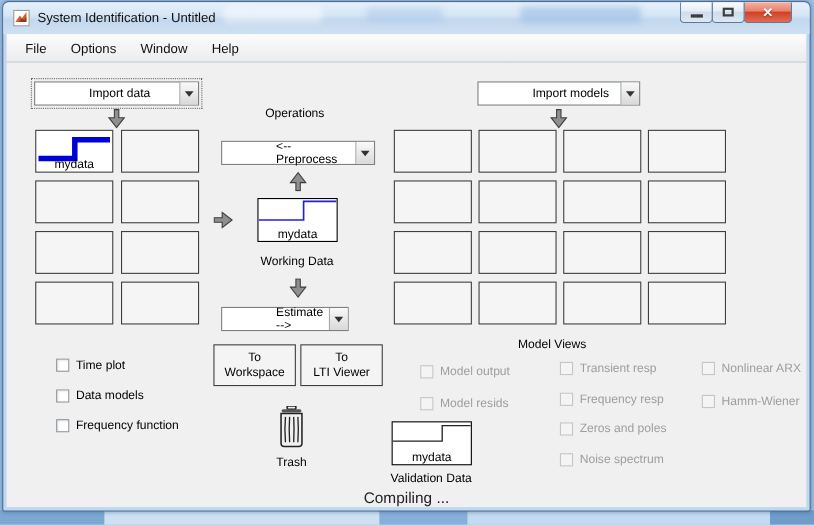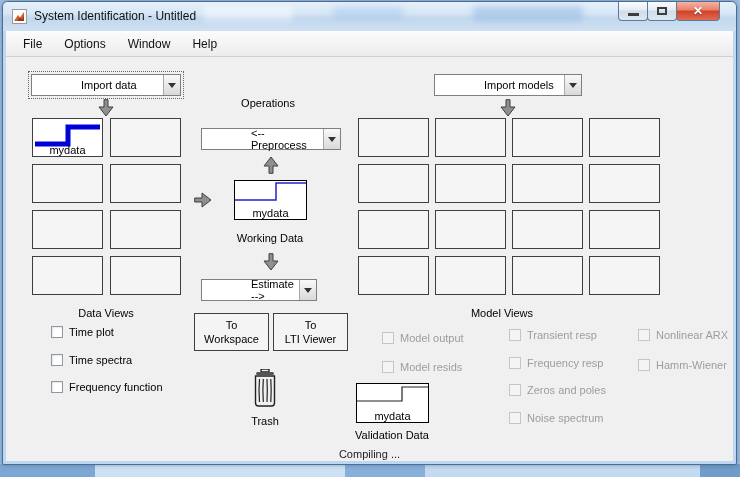--- a/index.html
+++ b/index.html
@@ -62,21 +62,21 @@
 
   .btn2 { position:absolute; width:75px; height:38px; background:#f4f4f4; border:1px solid #3f3f3f;
           display:flex; flex-direction:column; align-items:center; justify-content:center;
           font-size:11px; line-height:14px; color:#000; text-align:center; }
 
   .barrow { position:absolute; width:16px; height:18px; }
   .barrow svg { display:block; }
   .rot180 { transform:rotate(180deg); }
   .rot270 { transform:rotate(270deg); }
 
-  .status { position:absolute; left:0; right:0; bottom:1px; text-align:center; font-size:11px; color:#222; }
+  .status { position:absolute; left:0; right:0; bottom:1px; text-align:center; font-size:14px; color:#222; }
 </style>
 </head>
 <body>
 
 <div class="desk-seg" style="left:0;width:95px;background:#7ea8d4;"></div>
 <div class="desk-seg" style="left:95px;width:250px;background:#cde1f3;"></div>
 <div class="desk-seg" style="left:345px;width:80px;background:#86b0da;"></div>
 <div class="desk-seg" style="left:425px;width:275px;background:#c3daf0;"></div>
 <div class="desk-seg" style="left:700px;width:40px;background:#6f9cc9;"></div>
 
@@ -131,29 +131,28 @@
           </svg><div class="sig-label">mydata</div></div>
         <div class="cell"></div>
         <div class="cell"></div>
         <div class="cell"></div>
         <div class="cell"></div>
         <div class="cell"></div>
         <div class="cell"></div>
         <div class="cell"></div>
       </div>
 
-    <div class="section-label" style="left:40px;top:250px;">Data Views</div>
     <div id="data-views">
         <div class="chk-row" style="left: 25px; top: 268px;">
           <span class="chk-box"></span>
           <span class="chk-label">Time plot</span>
         </div>
         <div class="chk-row" style="left: 25px; top: 295.5px;">
           <span class="chk-box"></span>
-          <span class="chk-label">Time spectra</span>
+          <span class="chk-label">Data models</span>
         </div>
         <div class="chk-row" style="left: 25px; top: 323px;">
           <span class="chk-box"></span>
           <span class="chk-label">Frequency function</span>
         </div>
       </div>
 
     <div class="section-label" style="left:202px;top:40px;">Operations</div>
 
     <div class="combo" style="left:195px;top:71px;width:140px;">

